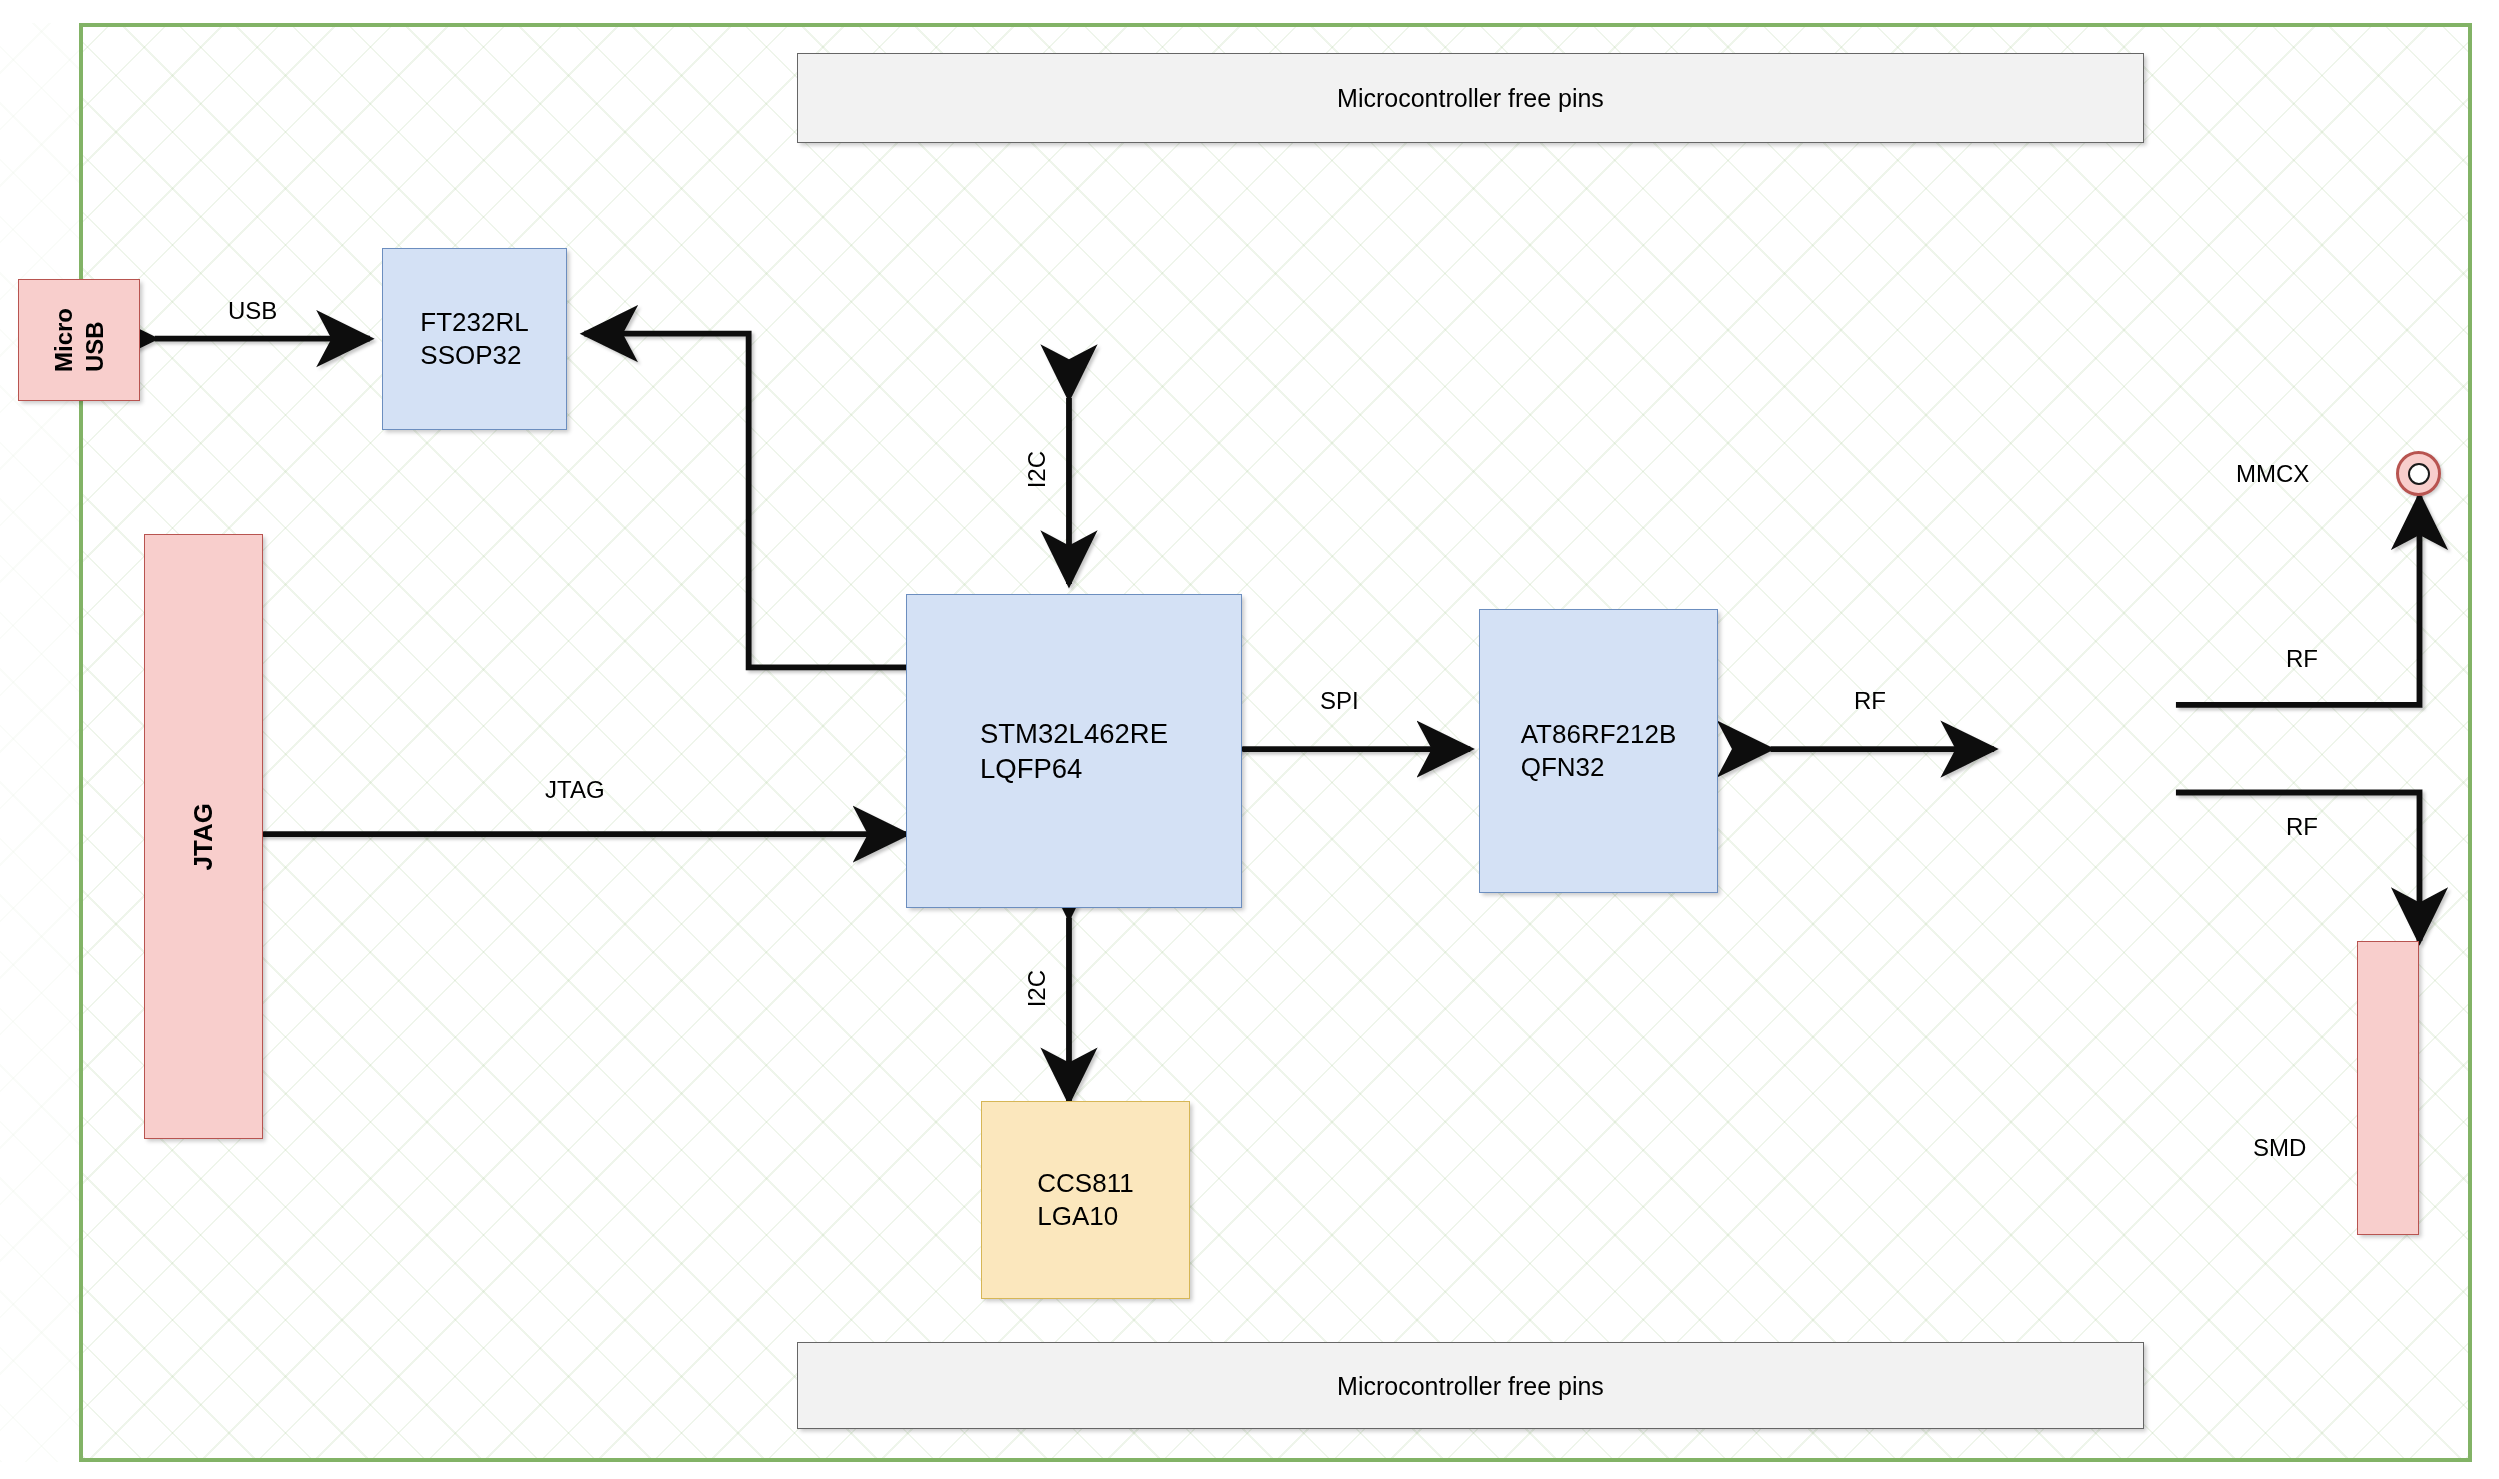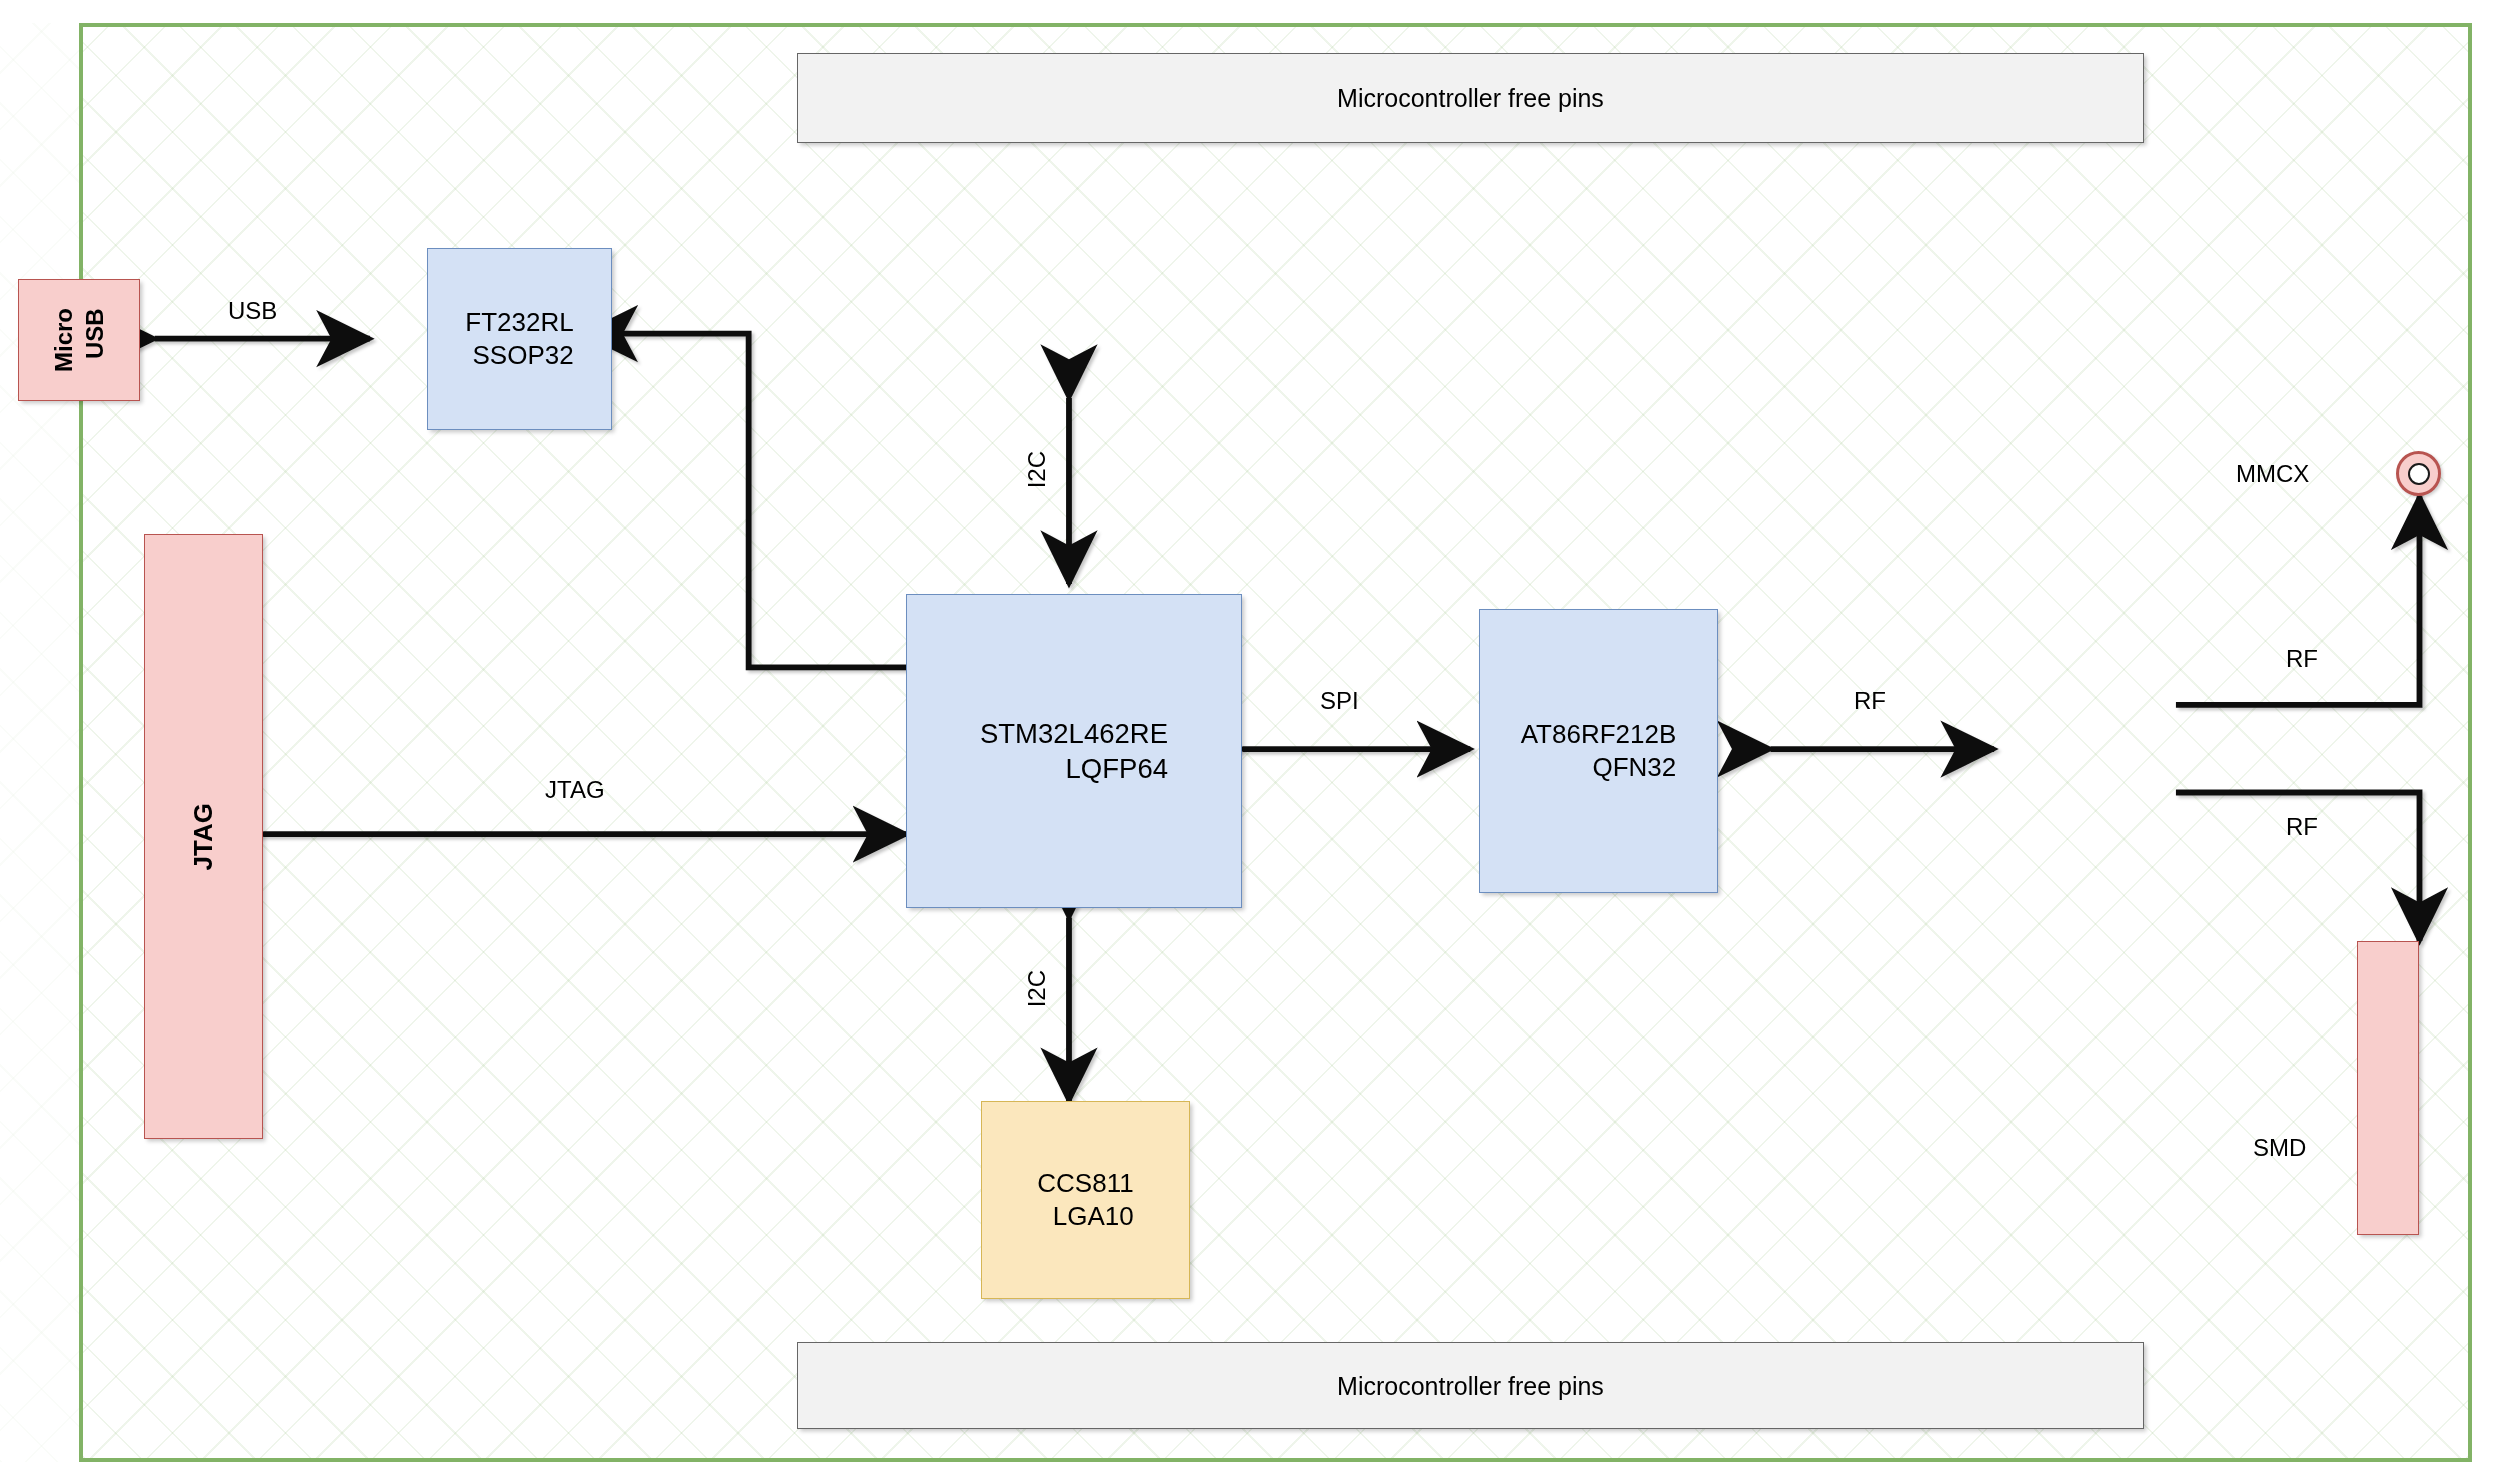--- a/index.html
+++ b/index.html
@@ -20,21 +20,21 @@
   #bleed{
     position:absolute; left:0; top:22.5px; width:83px; height:1439px;
     background-color:#ffffff;
     background-image:
       repeating-linear-gradient(45deg, rgba(130,179,102,.10) 0 1.7px, rgba(0,0,0,0) 1.7px 40px),
       repeating-linear-gradient(-45deg, rgba(130,179,102,.10) 0 1.7px, rgba(0,0,0,0) 1.7px 40px);
     opacity:.35;
   }
 
   .node{position:absolute;box-sizing:border-box;display:flex;align-items:center;
-        justify-content:center;text-align:right;line-height:1.28;
+        justify-content:center;text-align:left;line-height:1.28;
         box-shadow:2.5px 2.5px 4.2px rgba(0,0,0,.22);}
   .blue{background:#d4e1f5;border:1.7px solid #6c8ebf;color:#000;font-size:26px;}
   .yellow{background:#fbe7bd;border:1.7px solid #d6b656;color:#000;font-size:26px;}
   .pink{background:#f8cecc;border:1.7px solid #b85450;color:#000;font-size:26px;}
   .gray{background:#f2f2f2;border:1.7px solid #666666;color:#000;font-size:25px;}
 
   .vert-label{writing-mode:vertical-rl;transform:rotate(180deg);white-space:nowrap;}
   .bold{font-weight:bold;}
 
   .edge-label{position:absolute;font-size:24px;color:#000;white-space:nowrap;}
@@ -96,21 +96,21 @@
     <span>Microcontroller free pins</span>
   </div>
 
   <div class="node pink" style="left:18.4px;top:279px;width:122px;height:122px;font-size:24px;">
     <div class="vert-label bold">
       <span>Micro</span><br>
       <span>USB</span>
     </div>
   </div>
 
-  <div class="node blue" style="left:382px;top:248px;width:185px;height:182px;margin-left:45px;">
+  <div class="node blue" style="left:382px;top:248px;width:185px;height:182px;">
     <div>
       <span>FT232RL</span><br>
       <span>SSOP32</span>
     </div>
   </div>
 
   <div class="node pink" style="left:144px;top:534px;width:119px;height:605px;">
     <div class="vert-label bold">JTAG</div>
   </div>
 

